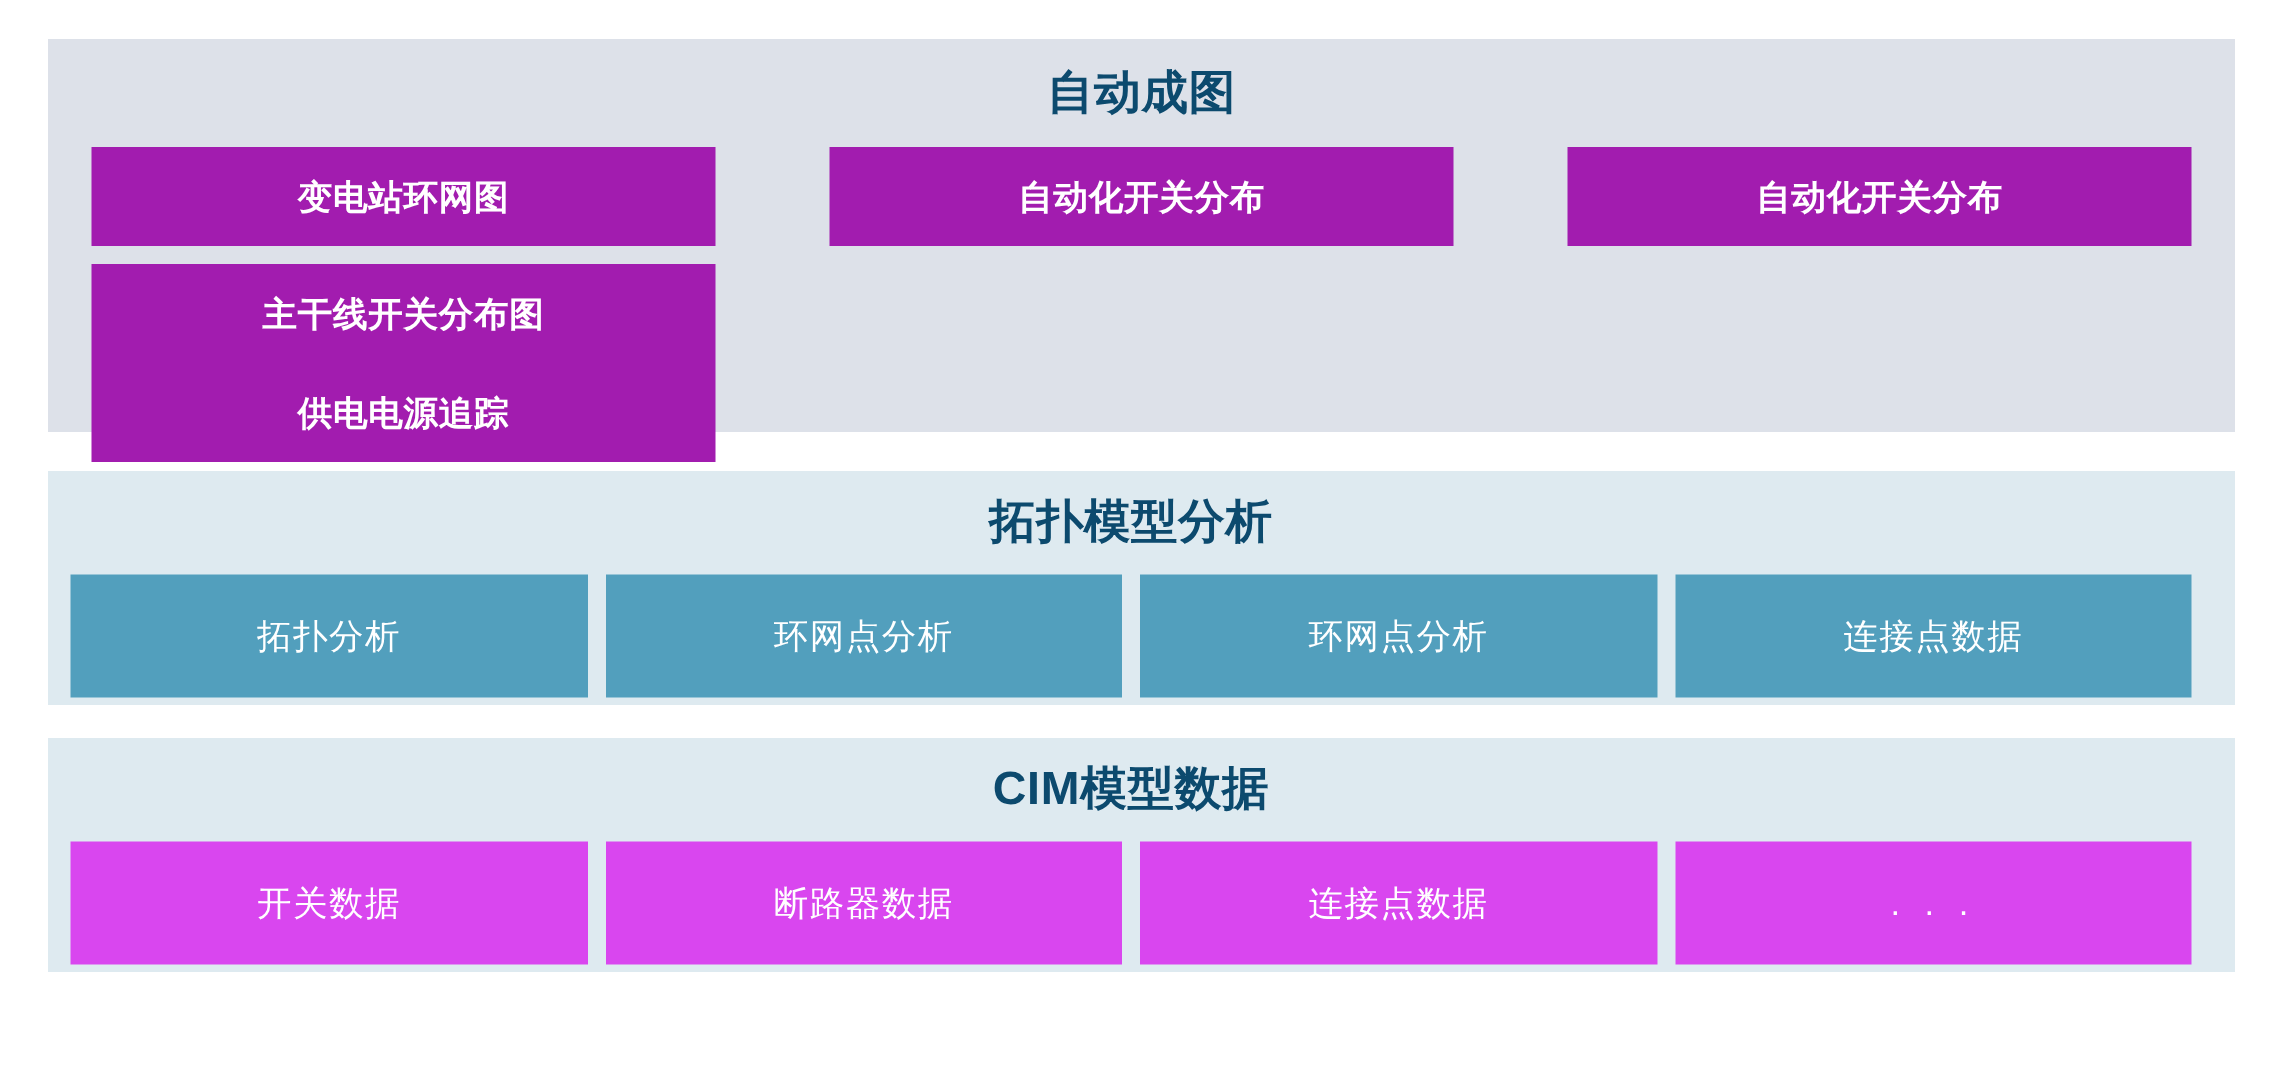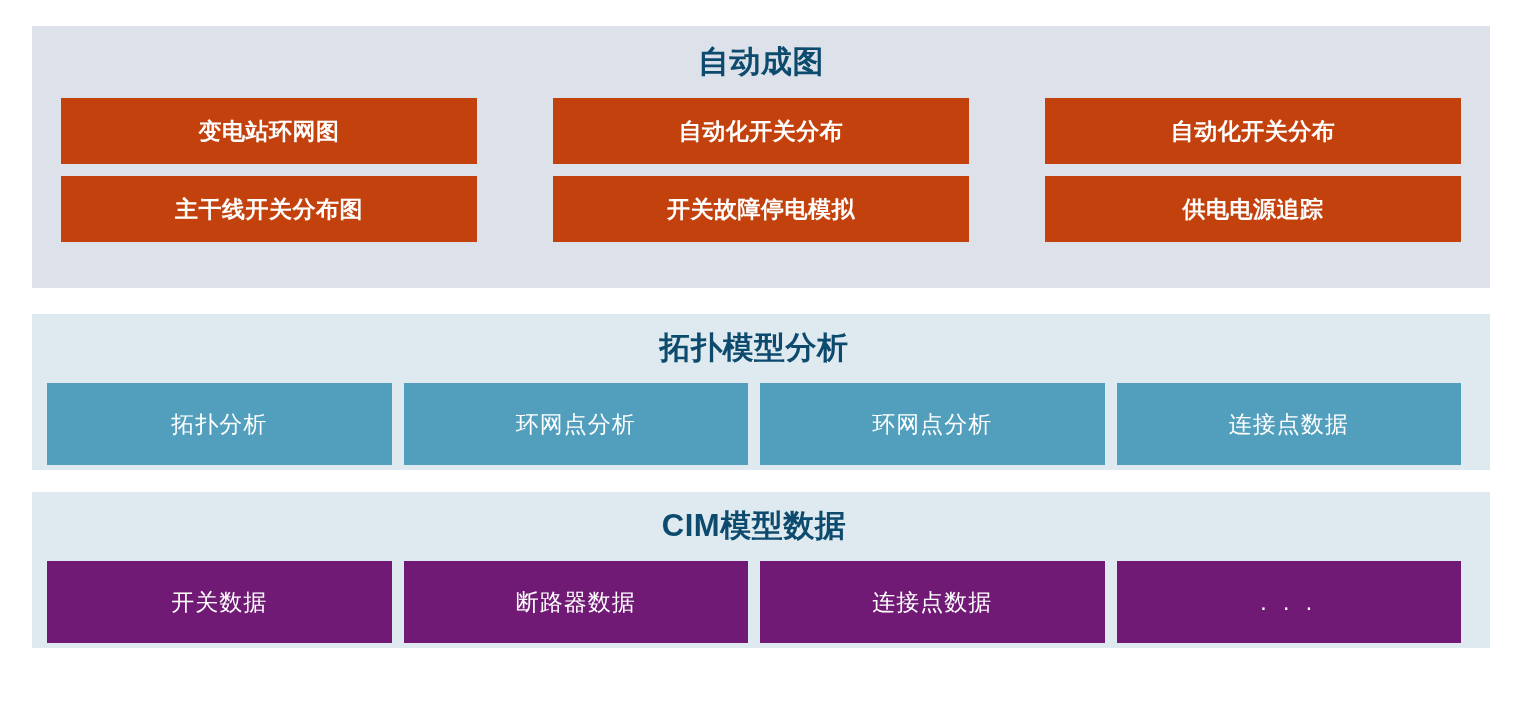--- a/index.html
+++ b/index.html
@@ -58,38 +58,39 @@
   }
 
   
   .btn-row {
     display: flex;
     width: 100%;
     justify-content: center;
   }
   .btn-row + .btn-row {
     margin-top: 12px;
+    flex-direction: column;
   }
   .btn-row--3 { justify-content: space-between; }
 
   .btn {
     box-sizing: border-box;
     display: flex;
     align-items: center;
     justify-content: center;
     color: #ffffff;
     text-align: center;
     white-space: nowrap;
     user-select: none;
     cursor: pointer;
   }
 
   
   .btn--slate {
-    background: #c2410c;
+    background: #a21caf;
     width: 416px;
     height: 66px;
     font-size: 23px;
     font-weight: bold;
     letter-spacing: 0.5px;
   }
 
   
   .btn-row--4 {
     display: flex;
@@ -99,21 +100,21 @@
     background: #529fbd;
     flex: 1 1 0;
     height: 82px;
     font-size: 23px;
     font-weight: normal;
     letter-spacing: 1px;
   }
 
   
   .btn--steel {
-    background: #701a75;
+    background: #d946ef;
     flex: 1 1 0;
     height: 82px;
     font-size: 23px;
     font-weight: normal;
     letter-spacing: 1px;
   }
   .btn--ellipsis {
     letter-spacing: 5px;
     font-size: 23px;
   }
@@ -127,21 +128,20 @@
     <div class="panel-title">自动成图</div>
 
     <div class="btn-row btn-row--3">
       <div class="btn btn--slate">变电站环网图</div>
       <div class="btn btn--slate">自动化开关分布</div>
       <div class="btn btn--slate">自动化开关分布</div>
     </div>
 
     <div class="btn-row btn-row--3">
       <div class="btn btn--slate">主干线开关分布图</div>
-      <div class="btn btn--slate">开关故障停电模拟</div>
       <div class="btn btn--slate">供电电源追踪</div>
     </div>
   </div>
 
   <div class="gap-a"></div>
 
   <div class="panel panel--topo">
     <div class="panel-title">拓扑模型分析</div>
 
     <div class="btn-row btn-row--4">

